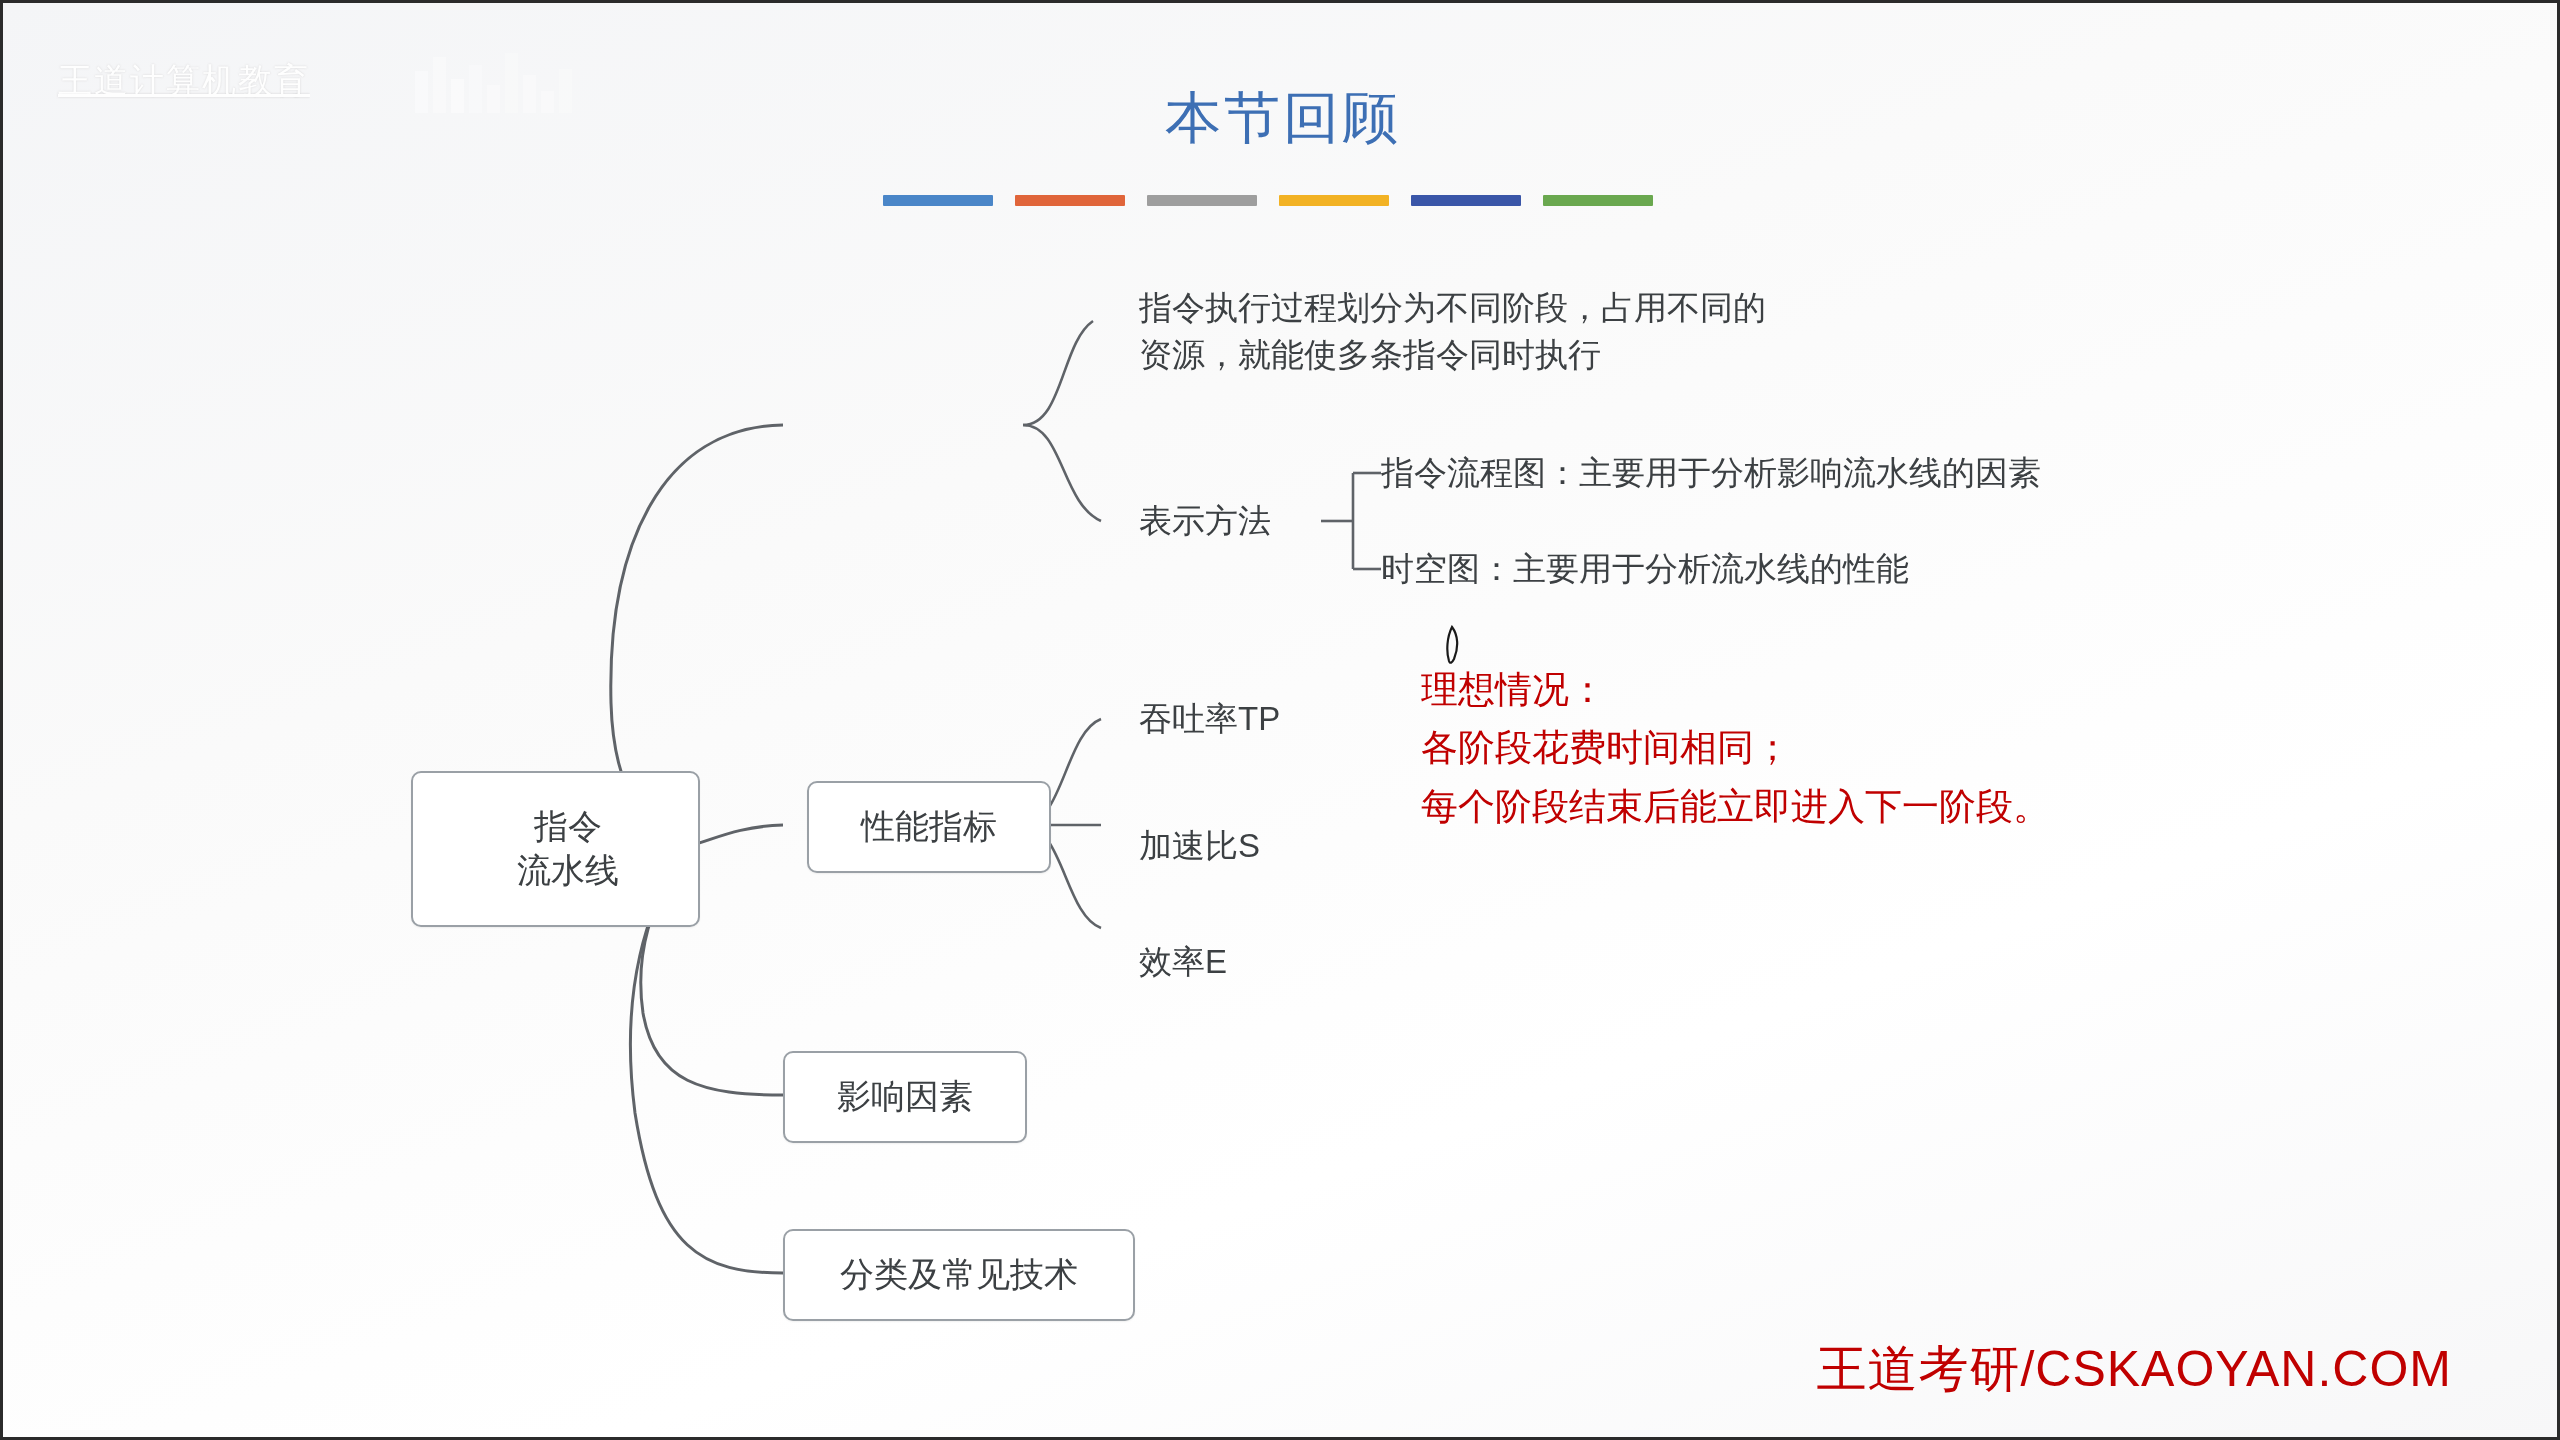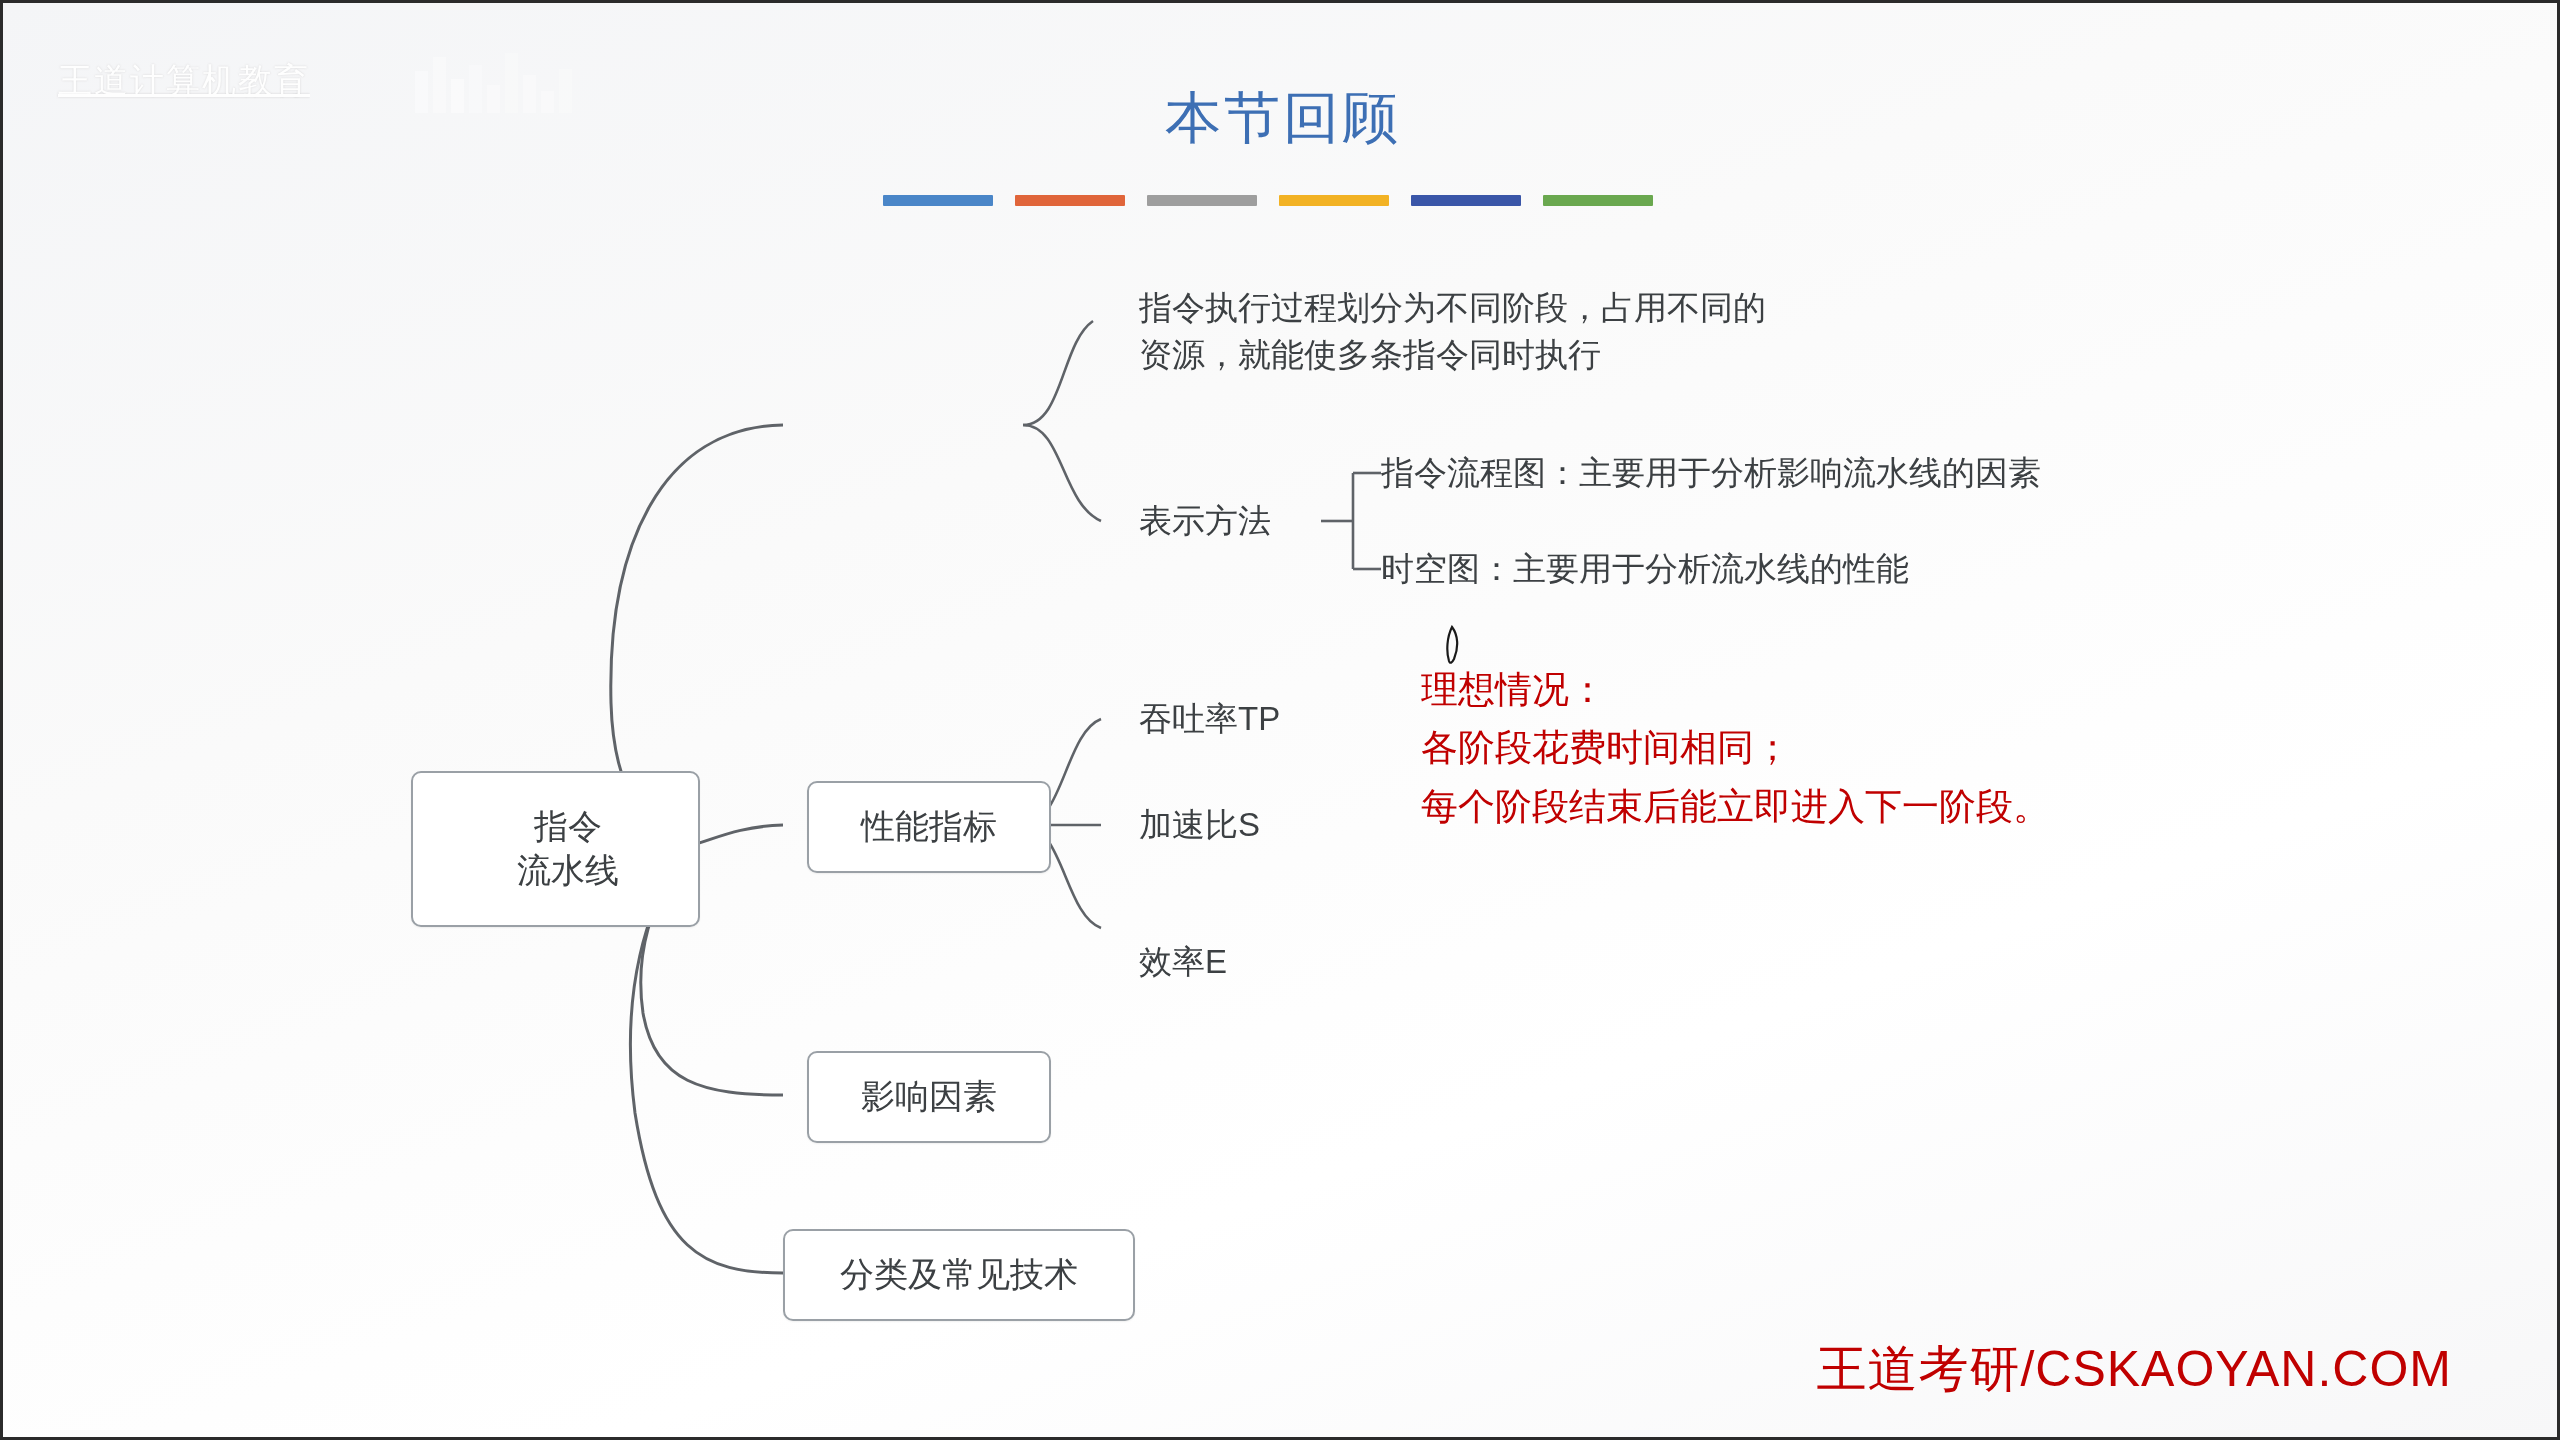--- a/index.html
+++ b/index.html
@@ -180,36 +180,36 @@
       <path d="M1020,822 C1060,822 1062,912 1098,925" stroke-width="2.6"></path>
     </g>
   </svg>
 
   <div class="node" style="left:408px; top:768px; width:260px; height:152px;padding-left:25px;">指令
 流水线</div>
 
 
   <div class="node" style="left:804px; top:778px; width:240px; height:88px;">性能指标</div>
 
-  <div class="node" style="left:780px; top:1048px; width:240px; height:88px;margin-left:24px;">影响因素</div>
+  <div class="node" style="left:780px; top:1048px; width:240px; height:88px;">影响因素</div>
 
   <div class="node" style="left:780px; top:1226px; width:348px; height:88px;">分类及常见技术</div>
 
   <div class="leaf" style="left:1136px; top:282px; width:800px;">指令执行过程划分为不同阶段，占用不同的
 资源，就能使多条指令同时执行</div>
 
   <div class="leaf" style="left:1136px; top:495px; width:200px;">表示方法</div>
 
   <div class="leaf" style="left:1378px; top:447px; width:900px;">指令流程图：主要用于分析影响流水线的因素</div>
 
   <div class="leaf" style="left:1378px; top:543px; width:900px;">时空图：主要用于分析流水线的性能</div>
 
   <div class="leaf" style="left:1136px; top:693px; width:400px;">吞吐率TP</div>
 
-  <div class="leaf" style="left:1136px; top:799px; width:400px;">加速比S</div>
+  <div class="leaf" style="left:1136px; top:820px; width:400px;">加速比S</div>
 
   <div class="leaf" style="left:1136px; top:936px; width:400px;">效率E</div>
 
   <svg class="pen-icon" viewBox="0 0 34 42">
     <path d="M17 2 C23 10 24 22 19 34 C17 38 15 39 14 36 C11 26 12 12 17 2 Z" fill="none" stroke="#1a1a1a" stroke-width="2.2"></path>
   </svg>
 
   <div class="annotation">理想情况：
 各阶段花费时间相同；
 每个阶段结束后能立即进入下一阶段。</div>

